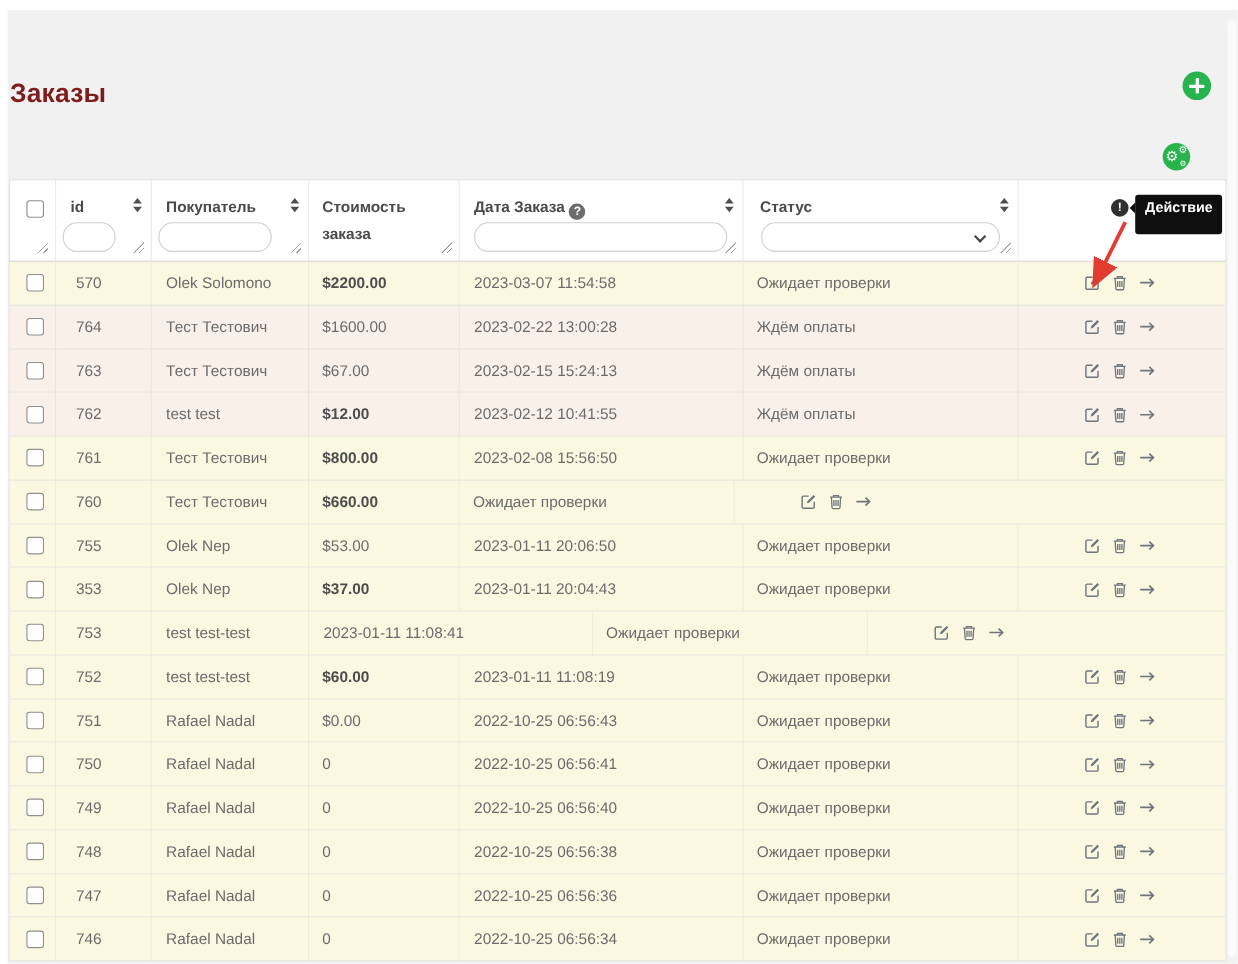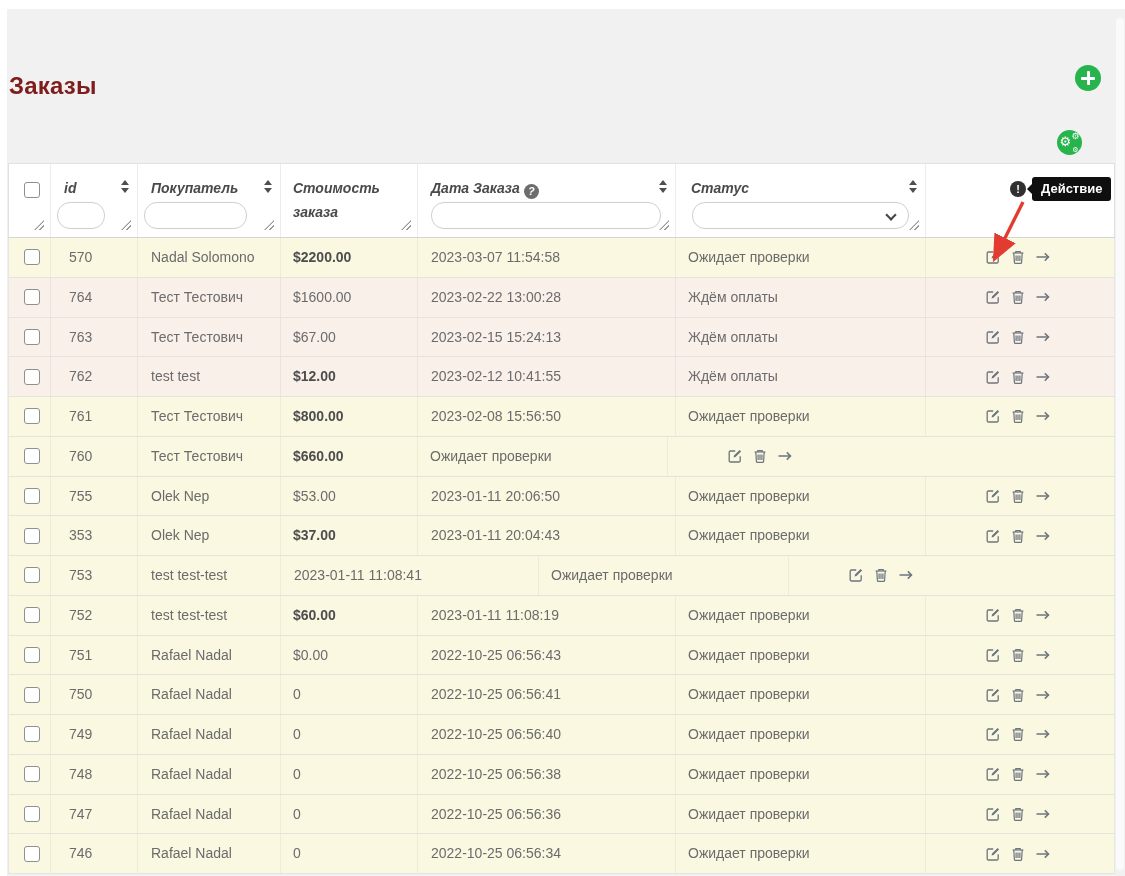--- a/index.html
+++ b/index.html
@@ -25,21 +25,21 @@
   .gears .g3 { position:absolute; right:1px; bottom:0px; font-size:7px; line-height:7px; color:#fff; }
 
   
   .tbl { position:absolute; left:8px; top:163px; width:1107px; background:transparent; }
   .thead { display:flex; background:#fff; height:75px; position:relative;
            border:1px solid #e0e0e0; border-bottom:1px solid #d5d5d5; }
   .hc { position:relative; border-right:1px solid #ececec; }
   .c0{width:42px} .c1{width:87px} .c2{width:143px} .c3{width:137px}
   .c4{width:258px} .c5{width:250px} .c6{width:188px; border-right:none}
   .hlabel { position:absolute; top:12px; font-size:14px; font-weight:700; color:#4a4a4a;
-            line-height:24px;font-style:italic; }
+            line-height:24px; }
   .c1 .hlabel{left:13px} .c2 .hlabel{left:13px} .c3 .hlabel{left:12px; right:16px}
   .c4 .hlabel{left:13px} .c5 .hlabel{left:15px}
   .sort { position:absolute; right:7px; top:16px; width:10px; height:13px; cursor:pointer; }
   .sort i { position:absolute; left:1px; width:0; height:0;
             border-left:4px solid transparent; border-right:4px solid transparent; }
   .sort .up  { top:0; border-bottom:5px solid #4f4f4f; }
   .sort .dn  { bottom:0; border-top:5px solid #4f4f4f; }
   .hinput { position:absolute; top:38px; height:27px; border:1px solid #cfcfcf; border-radius:13px;
             background:#fff; outline:none; padding:0 10px; font-size:13px; color:#555; }
   .c1 .hinput { left:6px;  width:48px; }
@@ -77,21 +77,21 @@
   .cell.c1 { padding-left:18px; }
   .cell.c2 { padding-left:13px; }
   .cell.c3 { padding-left:12px; }
   .cell.c4 { padding-left:13px; }
   .cell.c5 { padding-left:12px; }
   .cost-bold { font-weight:700; color:#4d4d4d; }
   .acts { display:flex; align-items:center; padding-left:59px; gap:9px; }
   .aicon { width:16px; height:16px; color:#6d757d; cursor:pointer; flex:0 0 auto; }
   .aicon svg { display:block; width:16px; height:16px; }
 
-  .tooltip { position:absolute; left:1032px; top:177px; height:24px; line-height:24px;
+  .tooltip { position:absolute; left:1032px; top:177px; height:36px; line-height:24px;
              background:#0f0f0f; color:#fff; font-size:13px; font-weight:700;
              padding:0 9px; border-radius:3px; z-index:5;text-align:right; }
   .tooltip::before { content:""; position:absolute; left:-5px; top:7px; width:0; height:0;
              border-top:5px solid transparent; border-bottom:5px solid transparent;
              border-right:5px solid #0f0f0f; }
   .ann-arrow { position:absolute; left:985px; top:196px; z-index:6; pointer-events:none; }
 </style>
 </head>
 <body>
 
@@ -161,21 +161,21 @@
     <div class="hc c6">
       <span class="roundicon info-i">!</span>
     </div>
   </div>
   <div class="rows" id="rows">
   <div class="row tone-yellow">
     <div class="cell c0">
       <input type="checkbox" class="rcheck" style="">
     </div>
     <div class="cell c1">570</div>
-    <div class="cell c2">Nadal Solomono</div>
+    <div class="cell c2">Olek Solomono</div>
     <div class="cell c3 cost-bold">$2200.00</div>
     <div class="cell c4">2023-03-07 11:54:58</div>
     <div class="cell c5">Ожидает проверки</div>
     <div class="cell c6 acts">
       <span class="aicon">
         <svg viewBox="0 0 16 16" fill="none" stroke="currentColor" stroke-width="1.3">
           <path d="M13.2 8.2v4.6a1.2 1.2 0 0 1-1.2 1.2H3.4a1.2 1.2 0 0 1-1.2-1.2V4.2A1.2 1.2 0 0 1 3.4 3h4.8"></path>
           <path d="M6.6 9.6l1.9-.5 5.6-5.6-1.5-1.5-5.6 5.6-.4 2z" fill="currentColor" stroke="none"></path>
         </svg>
       </span>

